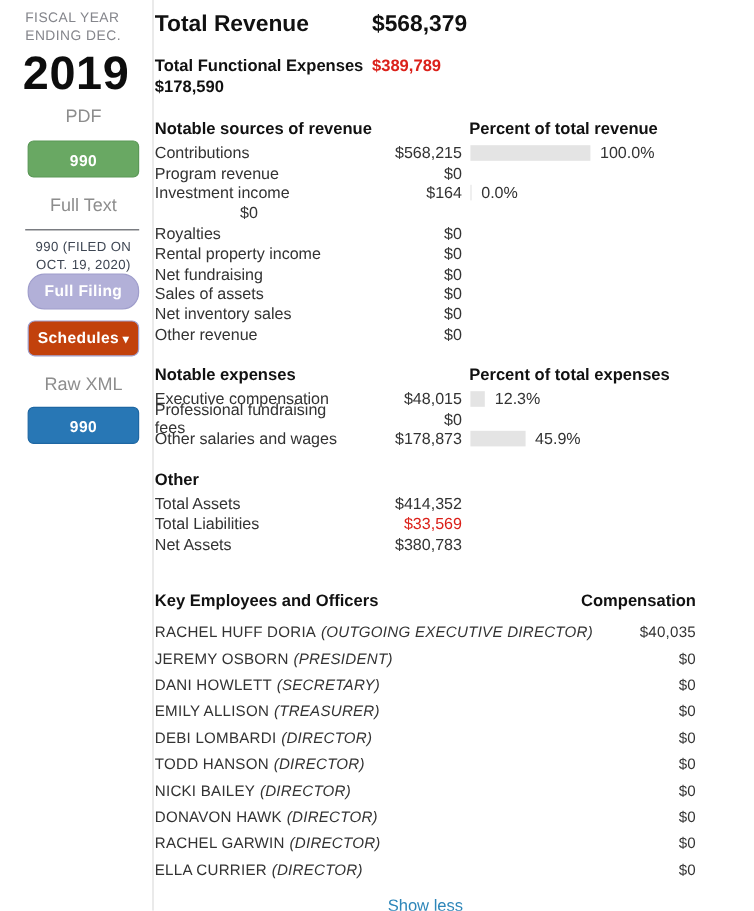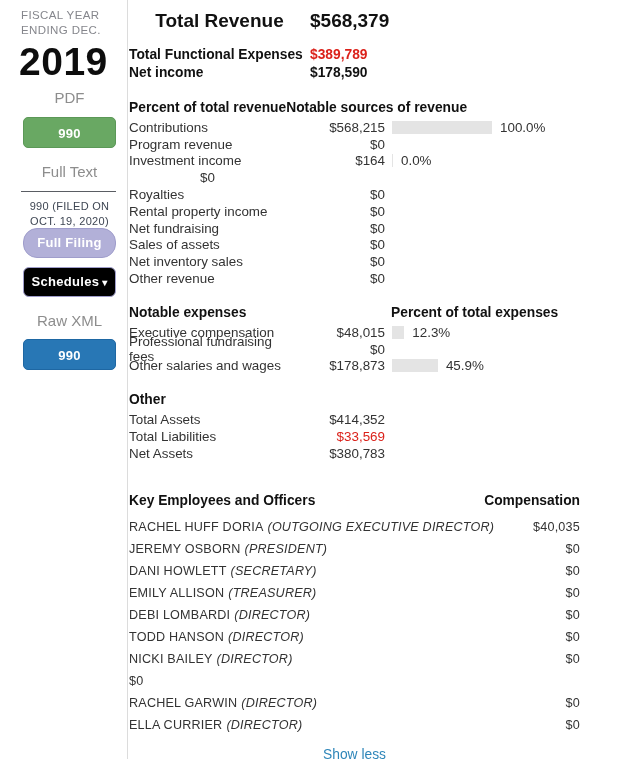--- a/index.html
+++ b/index.html
@@ -13,27 +13,27 @@
   .year { position:absolute; left:8px; top:40px; font-size:39px; font-weight:bold; color:#0d0d0d; letter-spacing:.5px; }
   .side-head { position:absolute; left:0; width:117px; text-align:center; font-size:15px; color:#8d8d8d; }
   .h-pdf { top:89px; }
   .h-fulltext { top:163px; }
   .h-rawxml { top:312px; }
   .side-rule { position:absolute; left:10px; top:191px; width:95px; border-top:1px solid #5a5d63; }
   .filed-note { position:absolute; left:0; top:199px; width:117px; text-align:center; font-size:11px; line-height:15px; color:#3e4653; letter-spacing:.3px; }
   .btn { position:absolute; left:12px; width:93px; text-align:center; font-weight:bold; font-size:13px; color:#fff; border-radius:5px; cursor:pointer; letter-spacing:.3px; }
   .btn-green { top:117px; height:31px; line-height:31px; background:#69a863; border:1px solid #5b9857; }
   .btn-lav1 { top:228px; height:30px; line-height:28px; background:#b2b0d8; border:1px solid #9f9dcb; border-radius:14px; }
-  .btn-lav2 { top:267px; height:30px; line-height:28px; background:#000000; border:1px solid #9f9dcb; border-radius:6px; }
+  .btn-lav2 { top:267px; height:30px; line-height:28px; background:#c2410c; border:1px solid #9f9dcb; border-radius:6px; }
   .btn-blue { top:339px; height:31px; line-height:31px; background:#2877b5; border:1px solid #1e67a3; }
   .caret { font-size:10px; margin-left:3px; }
 
   
   .main { position:absolute; left:129px; top:0; width:455px; }
-  .rev-title-row { margin-top:10px; display:flex;text-align:center; }
+  .rev-title-row { margin-top:10px; display:flex; }
   .rev-title { width:181px; font-size:19px; font-weight:bold; color:#111; }
   .rev-title-val { font-size:19px; font-weight:bold; color:#111; }
   .sum-rows { margin-top:14px; }
   .sum-row { display:flex; height:18px; line-height:18px; font-size:13.8px; }
   .sum-label { width:181px; font-weight:bold; color:#111; }
   .sum-val { font-weight:bold; color:#111; }
   .neg { color:#db211a !important; }
 
   .section { margin-top:18px; }
   .sec-head-row { display:flex; height:16px; line-height:16px; margin-bottom:3px; }
@@ -91,29 +91,28 @@
       <div class="rev-title">Total Revenue</div>
       <div class="rev-title-val">$568,379</div>
     </div>
 
     <div class="sum-rows">
       <div class="sum-row">
         <div class="sum-label">Total Functional Expenses</div>
         <div class="sum-val neg">$389,789</div>
       </div>
       <div class="sum-row">
-        <div class="sum-label">Net income</div>
         <div class="sum-val">$178,590</div>
       </div>
     </div>
 
     <div class="section">
       <div class="sec-head-row">
+        <div class="sec-head sec-head-left">Notable sources of revenue</div>
         <div class="sec-head">Percent of total revenue</div>
-        <div class="sec-head sec-head-left">Notable sources of revenue</div>
       </div>
 
       <div class="fin-row">
         <div class="fin-label">Contributions</div>
         <div class="fin-amount">$568,215</div>
         <div class="fin-bar-cell">
           <div class="bar" style="width: 100px;"></div>
           <div class="pct">100.0%</div>
         </div>
       </div>
@@ -232,20 +231,21 @@
       </div>
       <div class="o-row">
         <div class="o-name"><span>TODD HANSON</span><em>(DIRECTOR)</em></div>
         <div class="o-comp">$0</div>
       </div>
       <div class="o-row">
         <div class="o-name"><span>NICKI BAILEY</span><em>(DIRECTOR)</em></div>
         <div class="o-comp">$0</div>
       </div>
       <div class="o-row">
+        <div class="o-name"><span>DONAVON HAWK</span><em>(DIRECTOR)</em></div>
         <div class="o-comp">$0</div>
       </div>
       <div class="o-row">
         <div class="o-name"><span>RACHEL GARWIN</span><em>(DIRECTOR)</em></div>
         <div class="o-comp">$0</div>
       </div>
       <div class="o-row">
         <div class="o-name"><span>ELLA CURRIER</span><em>(DIRECTOR)</em></div>
         <div class="o-comp">$0</div>
       </div>

